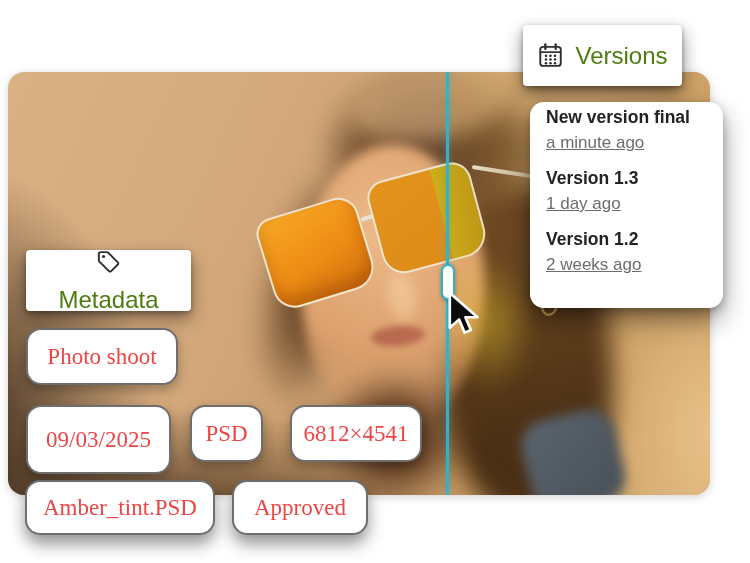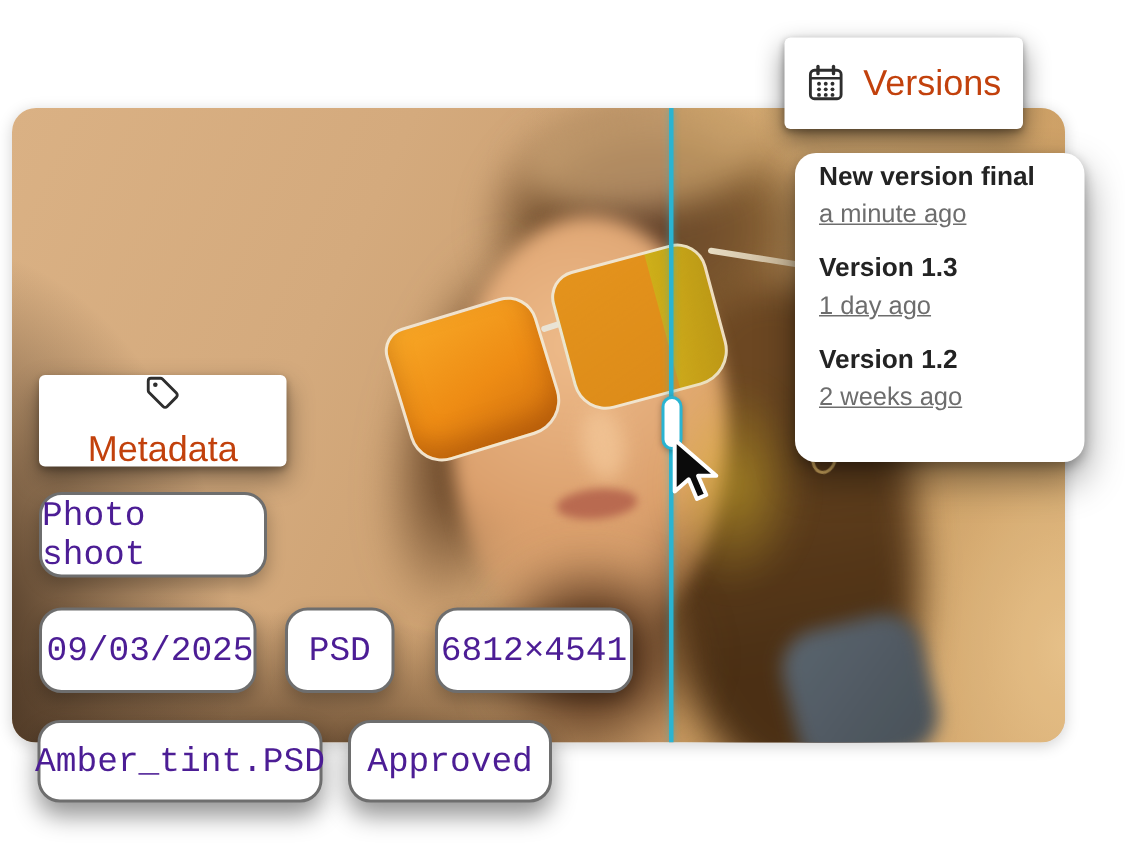--- a/index.html
+++ b/index.html
@@ -50,44 +50,44 @@
   .tint-right{left:441px;top:0;width:261px;height:423px;background:rgba(222,178,60,.10);}
   .compare-line{left:438px;top:0;width:3px;height:423px;background:var(--slider,#29b4d2);box-shadow:0 0 5px rgba(41,180,210,.55);}
 
   
   .slider-handle{position:absolute;left:441px;top:264px;width:14px;height:36px;background:#ffffff;
       border:2.5px solid var(--slider,#29b4d2);border-radius:9px;box-sizing:border-box;box-shadow:0 1px 4px rgba(0,0,0,.3);}
   .cursor{position:absolute;left:446px;top:291px;width:38px;height:46px;}
 
   
   .pill{position:absolute;display:flex;align-items:center;justify-content:center;gap:11px;
-      background:#ffffff;border:none;border-radius:4px;color:#c2410c;cursor:pointer;
+      background:#ffffff;border:none;border-radius:4px;color:#4d7c0f;cursor:pointer;
       font-family:"Liberation Sans","DejaVu Sans",sans-serif;}
   .versions-btn{left:523px;top:25px;width:159px;height:61px;font-size:24px;
       box-shadow:0 8px 18px rgba(0,0,0,.48),0 2px 5px rgba(0,0,0,.32);}
   .metadata-btn{left:26px;top:250px;width:165px;height:61px;font-size:24px;
       box-shadow:0 8px 18px rgba(0,0,0,.42),0 2px 5px rgba(0,0,0,.28);flex-direction:column;}
 
   
   .versions-panel{position:absolute;left:530px;top:102px;width:193px;height:206px;background:#ffffff;
       border-radius:14px;box-shadow:0 12px 26px rgba(0,0,0,.42),0 3px 8px rgba(0,0,0,.25);
       padding:3px 16px;box-sizing:border-box;}
   .version-item{margin-bottom:11px;cursor:pointer;}
   .version-item:last-child{margin-bottom:0;}
   .v-name{font-size:17.5px;font-weight:700;color:#232323;line-height:25px;}
   .v-time{font-size:17px;color:#6d6d6d;line-height:25px;text-decoration:underline;}
 
   
   .chip{position:absolute;display:flex;align-items:center;justify-content:center;background:#ffffff;
       border:2px solid var(--chip-border,#6e6e6e);border-radius:15px;box-sizing:border-box;
-      font-size:23px;color:#4c1d95;box-shadow:0 5px 12px rgba(0,0,0,.28);cursor:pointer;
-      font-family:Liberation Mono, monospace;}
+      font-size:23px;color:#ef4444;box-shadow:0 5px 12px rgba(0,0,0,.28);cursor:pointer;
+      font-family:Liberation Serif, serif;}
   .chip-photo-shoot{left:26px;top:328px;width:152px;height:57px;}
   .chip-rgb{left:193px;top:328px;width:77px;height:57px;}
-  .chip-date{left:26px;top:405px;width:145px;height:57px;justify-content:flex-end;}
+  .chip-date{left:26px;top:405px;width:145px;height:69px;}
   .chip-psd{left:190px;top:405px;width:73px;height:57px;}
   .chip-dims{left:278px;top:405px;width:132px;height:57px;margin-left:12px;}
   .chip-file{left:25px;top:480px;width:190px;height:55px;box-shadow:0 9px 16px rgba(0,0,0,.42);}
   .chip-approved{left:232px;top:480px;width:136px;height:55px;box-shadow:0 9px 16px rgba(0,0,0,.42);}
 
   .icon{flex:0 0 auto;display:block;}
 </style>
 </head>
 <body>
 

